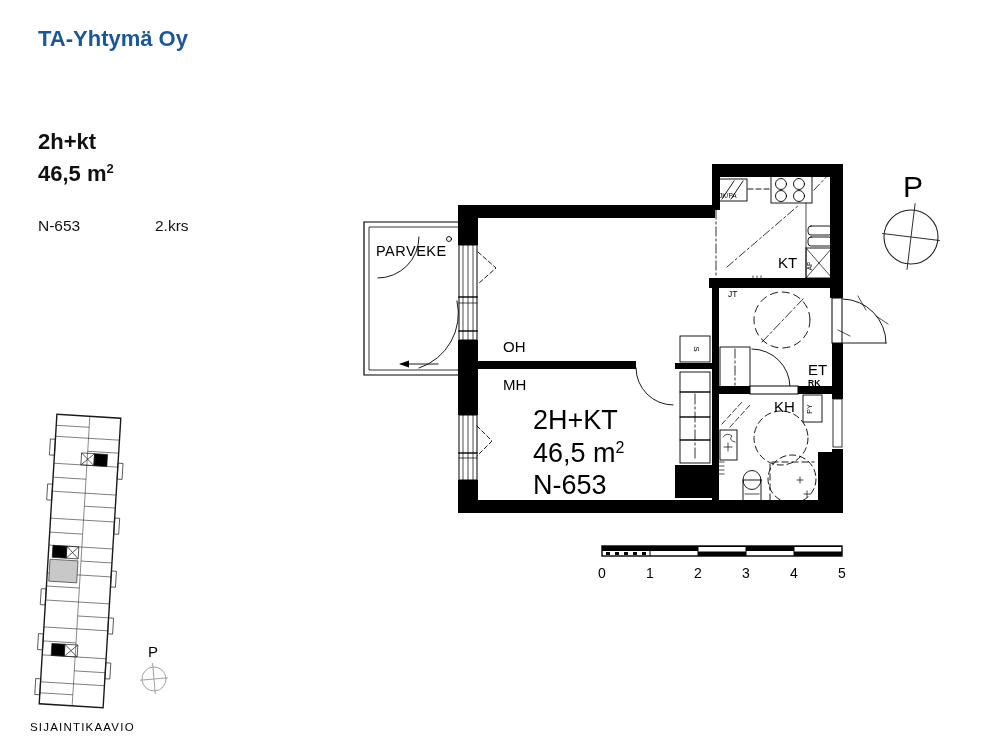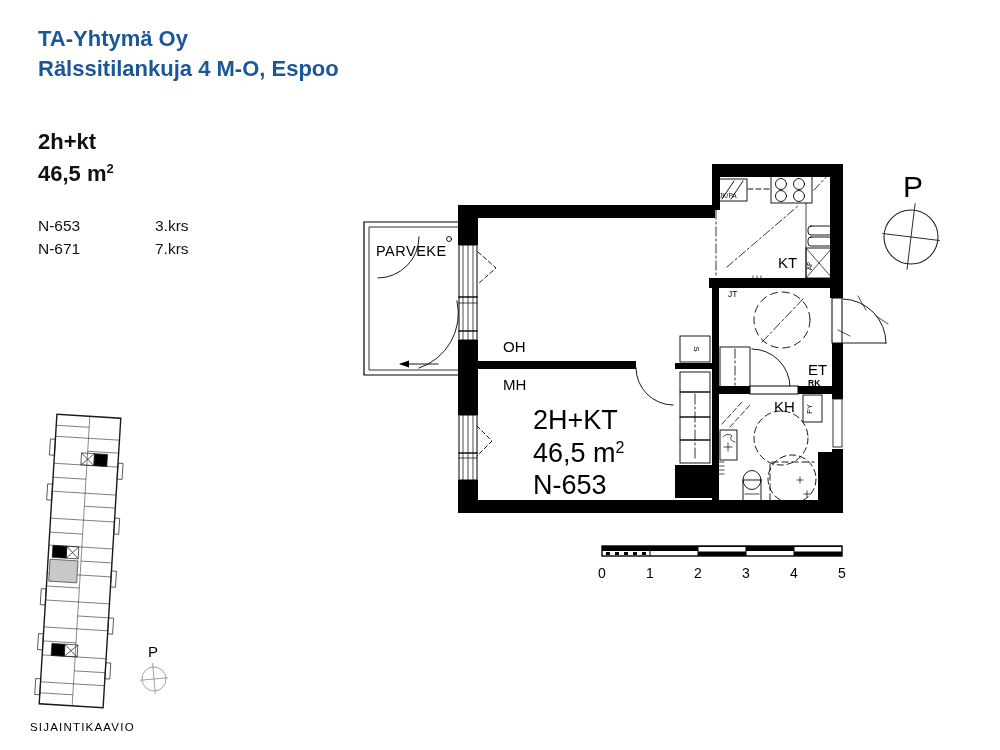--- a/index.html
+++ b/index.html
@@ -15,34 +15,29 @@
   svg text{font-family:"Liberation Sans",sans-serif;fill:#000;}
   .plansvg{position:absolute;left:0;top:0;}
 </style>
 </head>
 <body>
 
 <div class="page">
 
   <div class="hdr">
     <div>TA-Yhtymä Oy</div>
-    <div>Rälssitilankuja 4 M-O, Espoo</div>
   </div>
 
   <div class="info">
     <div class="apt-type">2h+kt</div>
     <div class="apt-area"><span>46,5 m</span><sup>2</sup></div>
     <div class="units">
       <div class="unit-row">
           <span class="unit-id">N-653</span>
-          <span>3.krs</span>
-        </div>
-      <div class="unit-row">
-          <span class="unit-id">N-671</span>
-          <span>7.krs</span>
+          <span>2.krs</span>
         </div>
     </div>
   </div>
 
   <svg class="plansvg" width="1000" height="750" viewBox="0 0 1000 750">
 
     <g stroke-linecap="square">
 
       <g fill="none" stroke="#000" stroke-width="1.2">
         <path d="M458 222 H364 V375 H458"></path>

